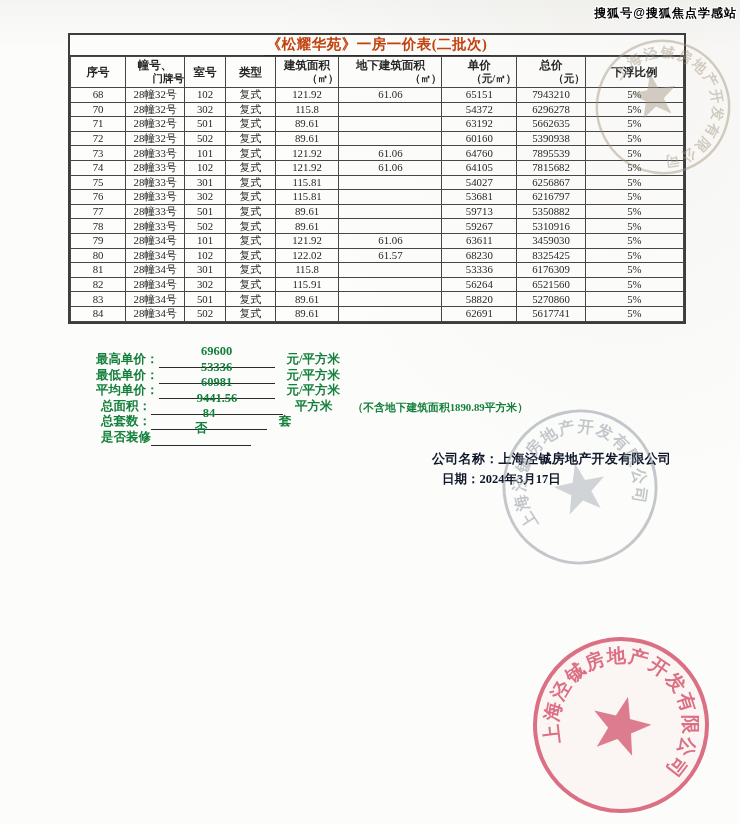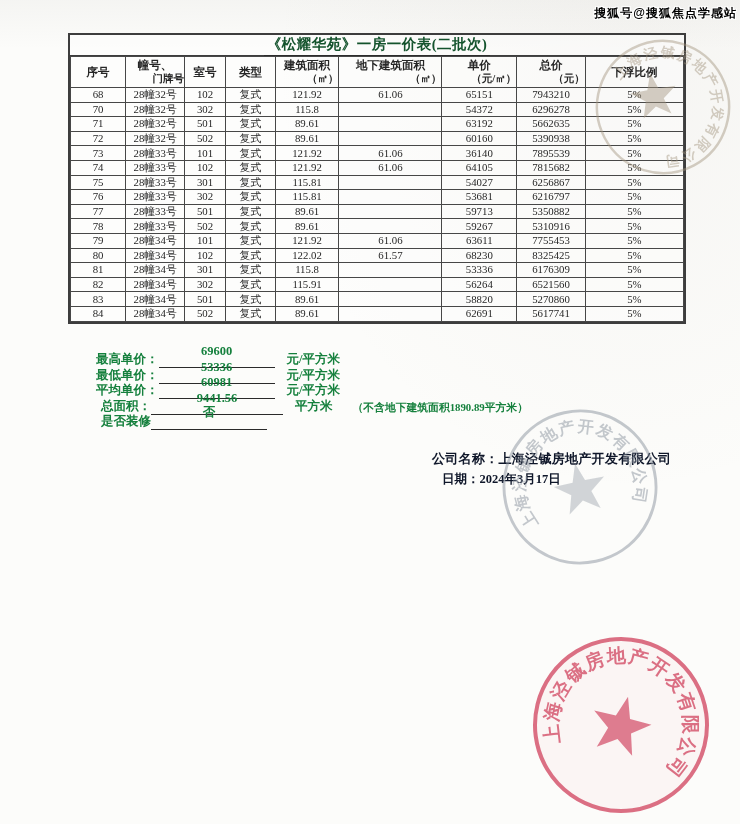--- a/index.html
+++ b/index.html
@@ -14,21 +14,21 @@
     pointer-events:none;}
   .watermark{
     position:absolute;top:5px;right:3px;
     font-family:"Liberation Sans","DejaVu Sans",sans-serif;
     font-size:12px;font-weight:700;color:#000000;letter-spacing:1px;
     text-shadow:-1px -1px 0 #fff,1px -1px 0 #fff,-1px 1px 0 #fff,1px 1px 0 #fff;
   }
   
   .sheet{position:absolute;left:68px;top:33px;width:614px;border:2px solid #3d3d3d;background:rgba(255,255,255,0.4);}
   .title-row{height:20px;display:flex;align-items:center;justify-content:center;border-bottom:1px solid #3d3d3d;}
-  .sheet-title{font-size:14.5px;font-weight:700;letter-spacing:0.5px;border-bottom:1.5px solid #2c2c2c;padding:0 3px 1px 3px;color:#14532d;}
+  .sheet-title{font-size:14.5px;font-weight:700;letter-spacing:0.5px;border-bottom:1.5px solid #2c2c2c;padding:0 3px 1px 3px;color:#c2410c;}
   table.price{border-collapse:collapse;width:100%;table-layout:fixed;}
   table.price th,table.price td{
     border:1px solid #474747;text-align:center;vertical-align:middle;
     padding:0;color:#262626;overflow:hidden;white-space:nowrap;
   }
   table.price th{height:30px;font-size:11.5px;font-weight:600;line-height:13px;}
   table.price td{height:13.6px;font-size:10.8px;line-height:13px;}
   table.price tr.total td{font-size:10.8px;}
   th .h2{font-size:10.5px;font-weight:600;text-align:right;}
   
@@ -162,21 +162,21 @@
             <td>5390938</td>
             <td>5%</td>
           </tr>
           <tr>
             <td>73</td>
             <td>28幢33号</td>
             <td>101</td>
             <td>复式</td>
             <td>121.92</td>
             <td>61.06</td>
-            <td>36140</td>
+            <td>64760</td>
             <td>7895539</td>
             <td>5%</td>
           </tr>
           <tr>
             <td>74</td>
             <td>28幢33号</td>
             <td>102</td>
             <td>复式</td>
             <td>121.92</td>
             <td>61.06</td>
@@ -229,21 +229,21 @@
             <td>5%</td>
           </tr>
           <tr>
             <td>79</td>
             <td>28幢34号</td>
             <td>101</td>
             <td>复式</td>
             <td>121.92</td>
             <td>61.06</td>
             <td>63611</td>
-            <td>7755453</td>
+            <td>3459030</td>
             <td>5%</td>
           </tr>
           <tr>
             <td>80</td>
             <td>28幢34号</td>
             <td>102</td>
             <td>复式</td>
             <td>122.02</td>
             <td>61.57</td>
             <td>68230</td>
@@ -312,20 +312,25 @@
       <div class="srow">
         <span class="slabel">平均单价：</span>
         <span class="sval">60981</span>
         <span class="sunit">元/平方米</span>
       </div>
       <div class="srow">
         <span class="slabel">总面积：</span>
         <span class="sval">9441.56</span>
         <span class="sunit">平方米</span>
         <span class="snote">（不含地下建筑面积1890.89平方米）</span>
+      </div>
+      <div class="srow">
+        <span class="slabel">总套数：</span>
+        <span class="sval">84</span>
+        <span class="sunit">套</span>
       </div>
       <div class="srow">
         <span class="slabel">是否装修</span>
         <span class="sval">否</span>
       </div>
     </div>
 
   <div class="company-block">
     <div class="company-line">
       <span>公司名称：</span><span>上海泾铖房地产开发有限公司</span>

